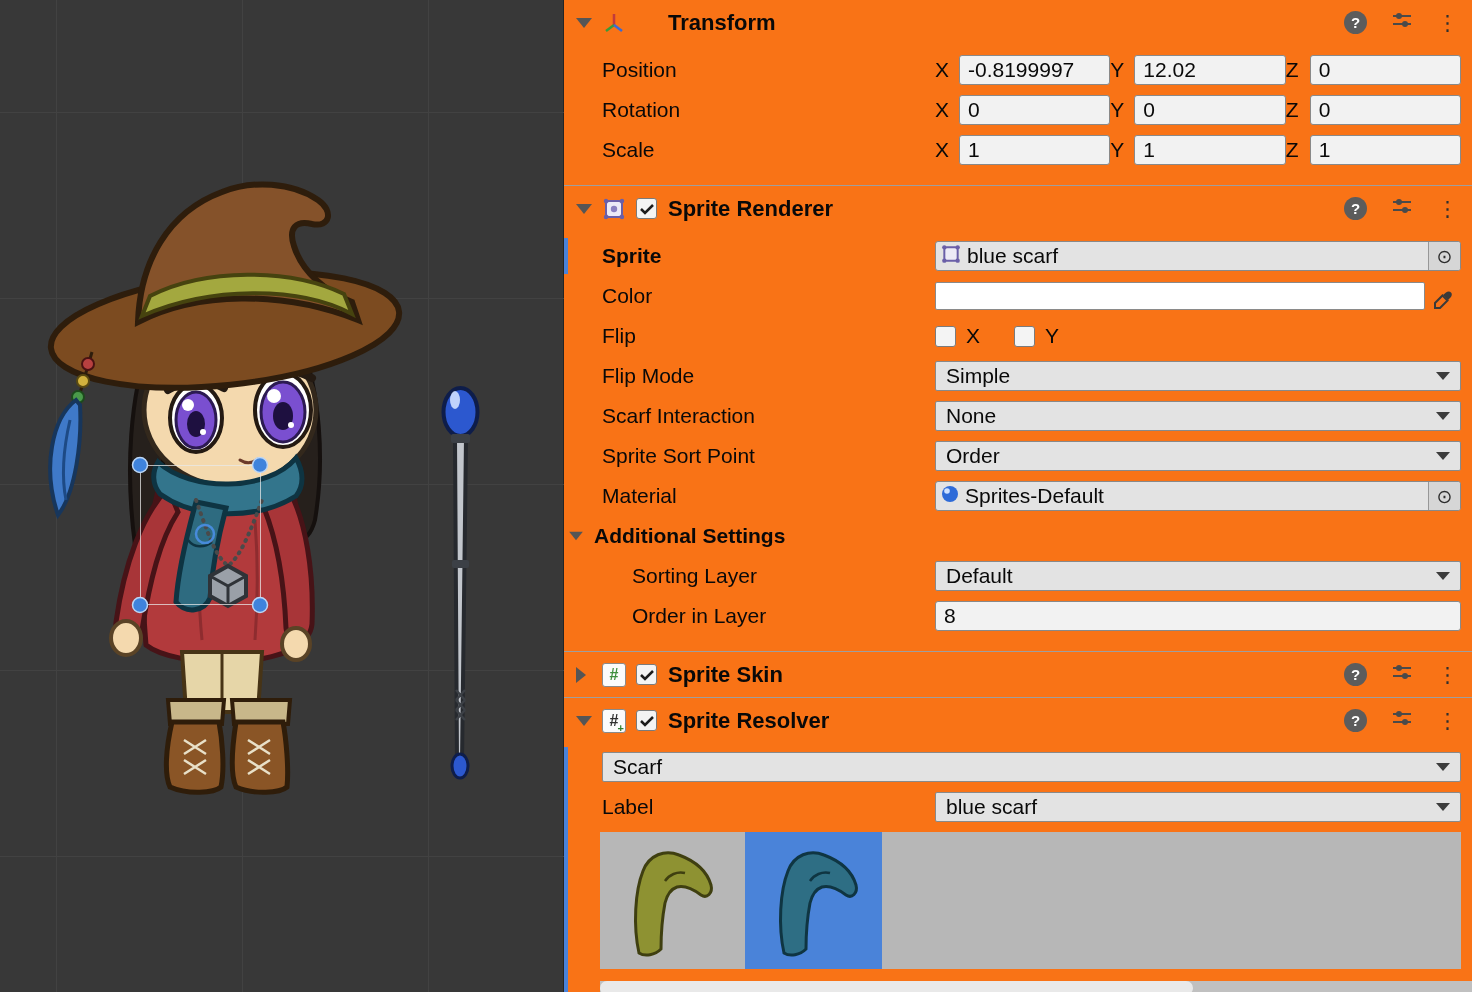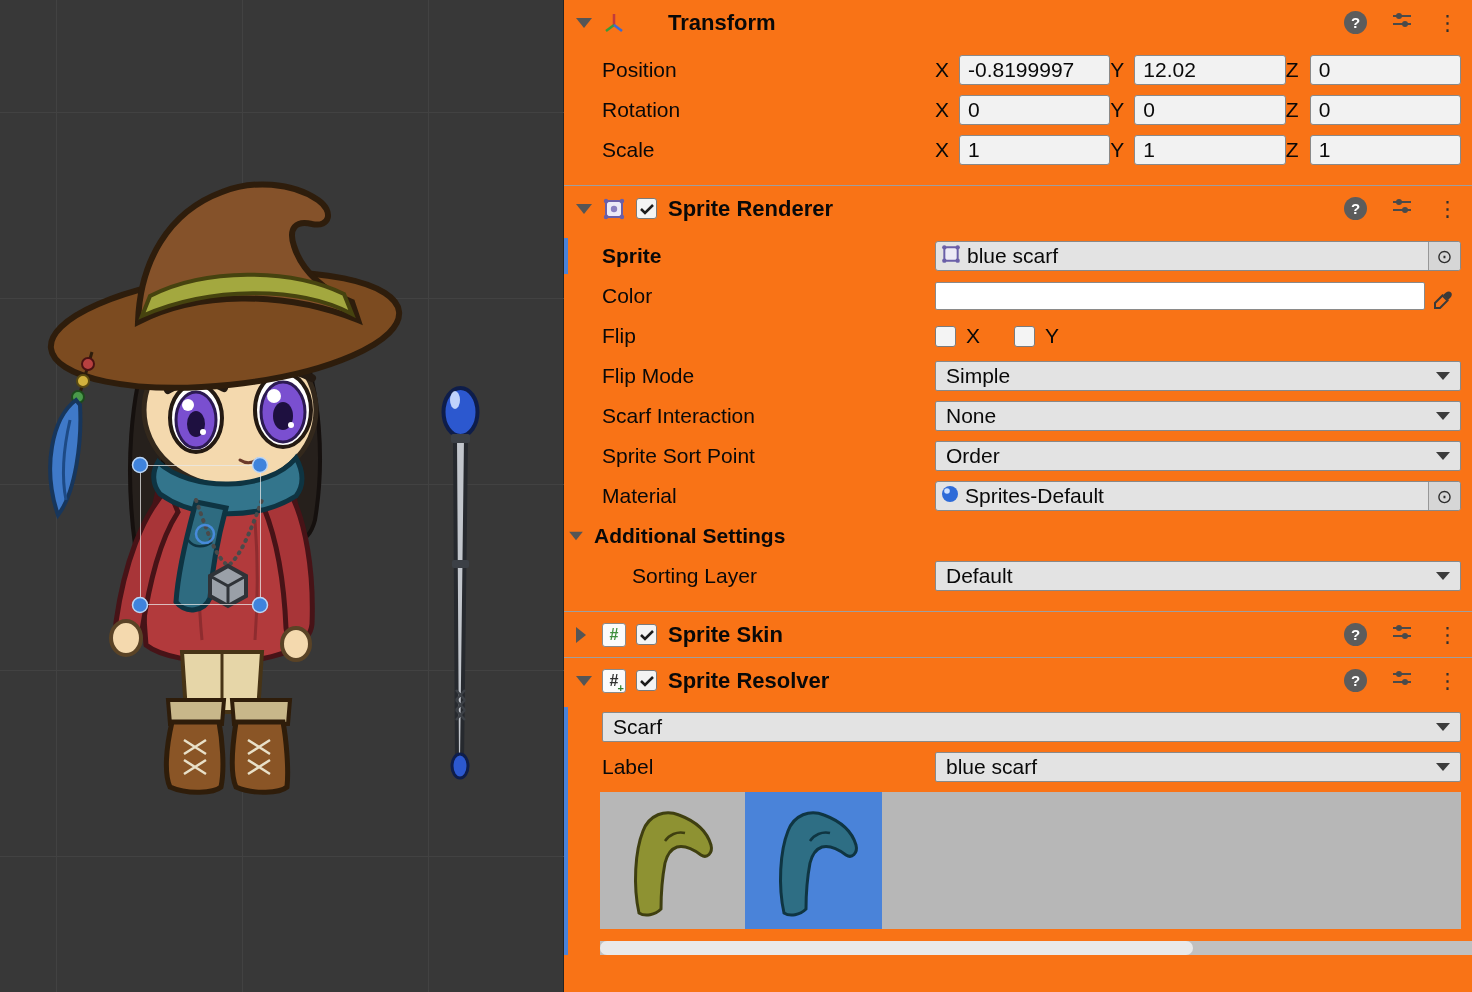--- a/index.html
+++ b/index.html
@@ -391,20 +391,26 @@
           </span>
         <span class="row-label bold" style="flex:0 0 auto;">Additional Settings</span>
       </div>
       <div class="row indent">
         <span class="row-label">Sorting Layer</span>
         <span class="fields">
           <span class="dd">
             <span>Default</span>
             <span class="caret"></span>
           </span>
+        </span>
+      </div>
+      <div class="row indent">
+        <span class="row-label">Order in Layer</span>
+        <span class="fields">
+          <span class="tf grow">8</span>
         </span>
       </div>
     </div>
   </section>
 
   <section class="comp">
     <div class="comp-header">
       <span class="fold-slot">
           <span class="tri-right"></span>
         </span>

